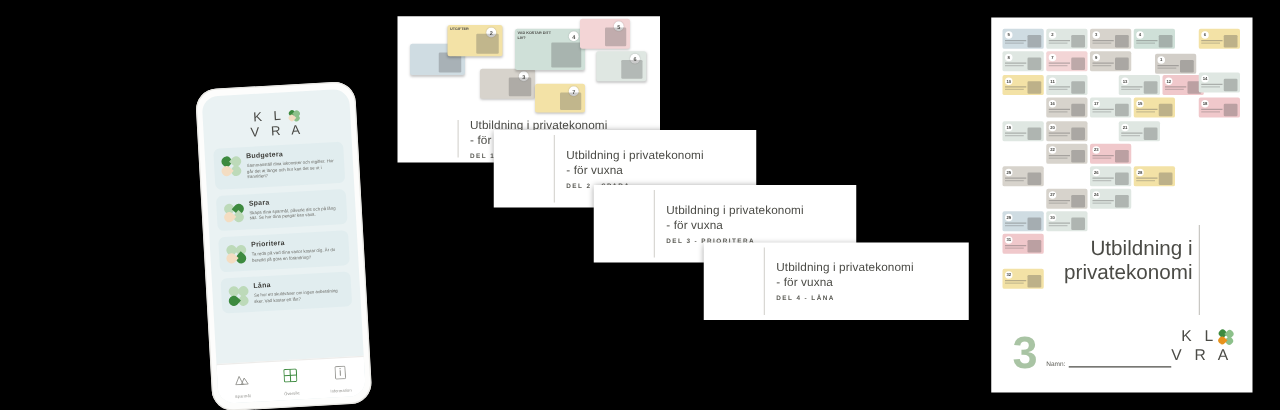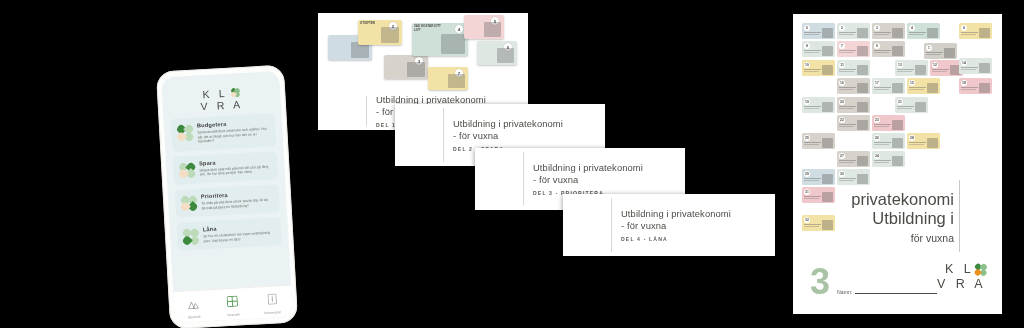--- a/index.html
+++ b/index.html
@@ -464,24 +464,23 @@
         </div>
         <div class="bg-cell" style="left: 0px; top: 192px; width: 33px; height: 16px; background: rgb(243, 226, 166);">
           <span class="n">32</span>
           <span style="position:absolute;left:2px;top:8.5px;width:17px;height:1px;background:rgba(90,90,90,.4)"></span>
           <span style="position:absolute;left:2px;top:11px;width:15px;height:1px;background:rgba(90,90,90,.28)"></span>
           <span style="position:absolute;right:2px;bottom:1.5px;width:11px;height:10px;background:rgba(80,80,80,.33);border-radius:1px;"></span>
         </div>
       </div>
     <div class="bk-rule"></div>
     <div class="bk-title">
+      <div>Utbildning i</div>
       <div>privatekonomi</div>
-      <div>Utbildning i</div>
-    </div>
-    <div class="bk-sub">för vuxna</div>
+    </div>
     <div class="bk-num">3</div>
     <div class="bk-namn">
       <span>Namn:</span>
       <span class="bk-line"></span>
     </div>
     <div class="bk-logo">
       <div class="l">
         <span>K L</span>
         <span class="clover">
           <i class="p1" style="background:#3d8a3f"></i>

